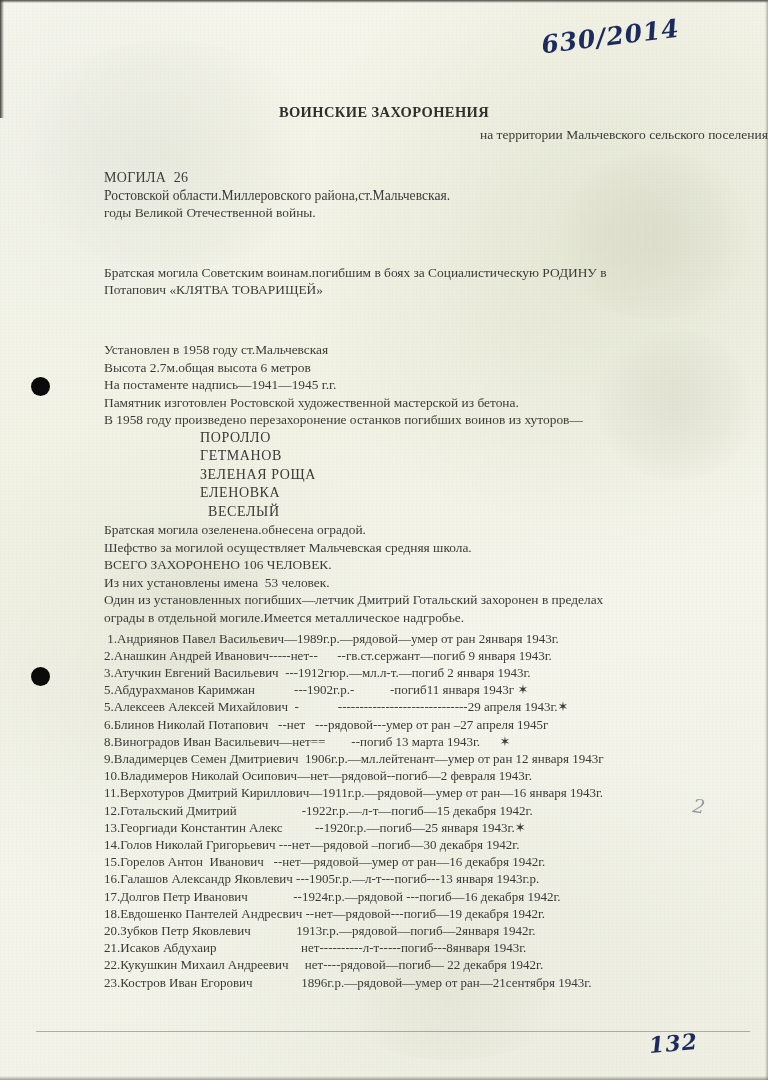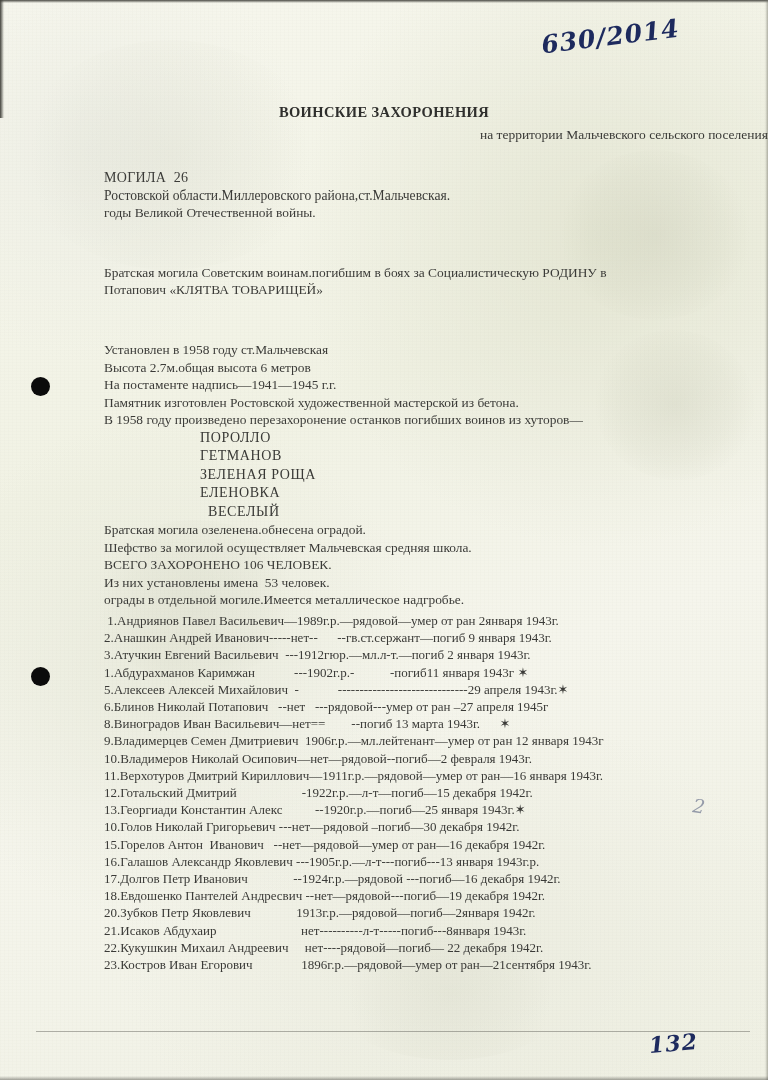--- a/index.html
+++ b/index.html
@@ -235,36 +235,37 @@
         <div class="hamlet">ГЕТМАНОВ</div>
         <div class="hamlet">ЗЕЛЕНАЯ РОЩА</div>
         <div class="hamlet">ЕЛЕНОВКА</div>
         <div class="hamlet indent-1">ВЕСЕЛЫЙ</div>
       </div>
 
       <div class="line">Братская могила озеленена.обнесена оградой.</div>
       <div class="line">Шефство за могилой осуществляет Мальчевская средняя школа.</div>
       <div class="line">ВСЕГО ЗАХОРОНЕНО 106 ЧЕЛОВЕК.</div>
       <div class="line">Из них установлены имена  53 человек.</div>
+      <div class="line">Один из установленных погибших—летчик Дмитрий Готальский захоронен в пределах</div>
       <div class="line">ограды в отдельной могиле.Имеется металлическое надгробье.</div>
 
       <ul class="names-list">
         <li> 1.Андриянов Павел Васильевич—1989г.р.—рядовой—умер от ран 2января 1943г.</li>
         <li>2.Анашкин Андрей Иванович-----нет--      --гв.ст.сержант—погиб 9 января 1943г.</li>
         <li>3.Атучкин Евгений Васильевич  ---1912гюр.—мл.л-т.—погиб 2 января 1943г.</li>
-        <li>1.Абдурахманов Каримжан            ---1902г.р.-           -погиб11 января 1943г ✶</li>
+        <li>5.Абдурахманов Каримжан            ---1902г.р.-           -погиб11 января 1943г ✶</li>
         <li>5.Алексеев Алексей Михайлович  -            ------------------------------29 апреля 1943г.✶</li>
         <li>6.Блинов Николай Потапович   --нет   ---рядовой---умер от ран –27 апреля 1945г</li>
         <li>8.Виноградов Иван Васильевич—нет==        --погиб 13 марта 1943г.      ✶</li>
         <li>9.Владимерцев Семен Дмитриевич  1906г.р.—мл.лейтенант—умер от ран 12 января 1943г</li>
         <li>10.Владимеров Николай Осипович—нет—рядовой--погиб—2 февраля 1943г.</li>
         <li>11.Верхотуров Дмитрий Кириллович—1911г.р.—рядовой—умер от ран—16 января 1943г.</li>
         <li>12.Готальский Дмитрий                    -1922г.р.—л-т—погиб—15 декабря 1942г.</li>
         <li>13.Георгиади Константин Алекс          --1920г.р.—погиб—25 января 1943г.✶</li>
-        <li>10.Голов Николай Григорьевич ---нет—рядовой –погиб—30 декабря 1942г.</li>
+        <li>14.Голов Николай Григорьевич ---нет—рядовой –погиб—30 декабря 1942г.</li>
         <li>15.Горелов Антон  Иванович   --нет—рядовой—умер от ран—16 декабря 1942г.</li>
         <li>16.Галашов Александр Яковлевич ---1905г.р.—л-т---погиб---13 января 1943г.р.</li>
         <li>17.Долгов Петр Иванович              --1924г.р.—рядовой ---погиб—16 декабря 1942г.</li>
         <li>18.Евдошенко Пантелей Андресвич --нет—рядовой---погиб—19 декабря 1942г.</li>
         <li>20.Зубков Петр Яковлевич              1913г.р.—рядовой—погиб—2января 1942г.</li>
         <li>21.Исаков Абдухаир                          нет----------л-т-----погиб---8января 1943г.</li>
         <li>22.Кукушкин Михаил Андреевич     нет----рядовой—погиб— 22 декабря 1942г.</li>
         <li>23.Костров Иван Егорович               1896г.р.—рядовой—умер от ран—21сентября 1943г.</li>
       </ul>
 

